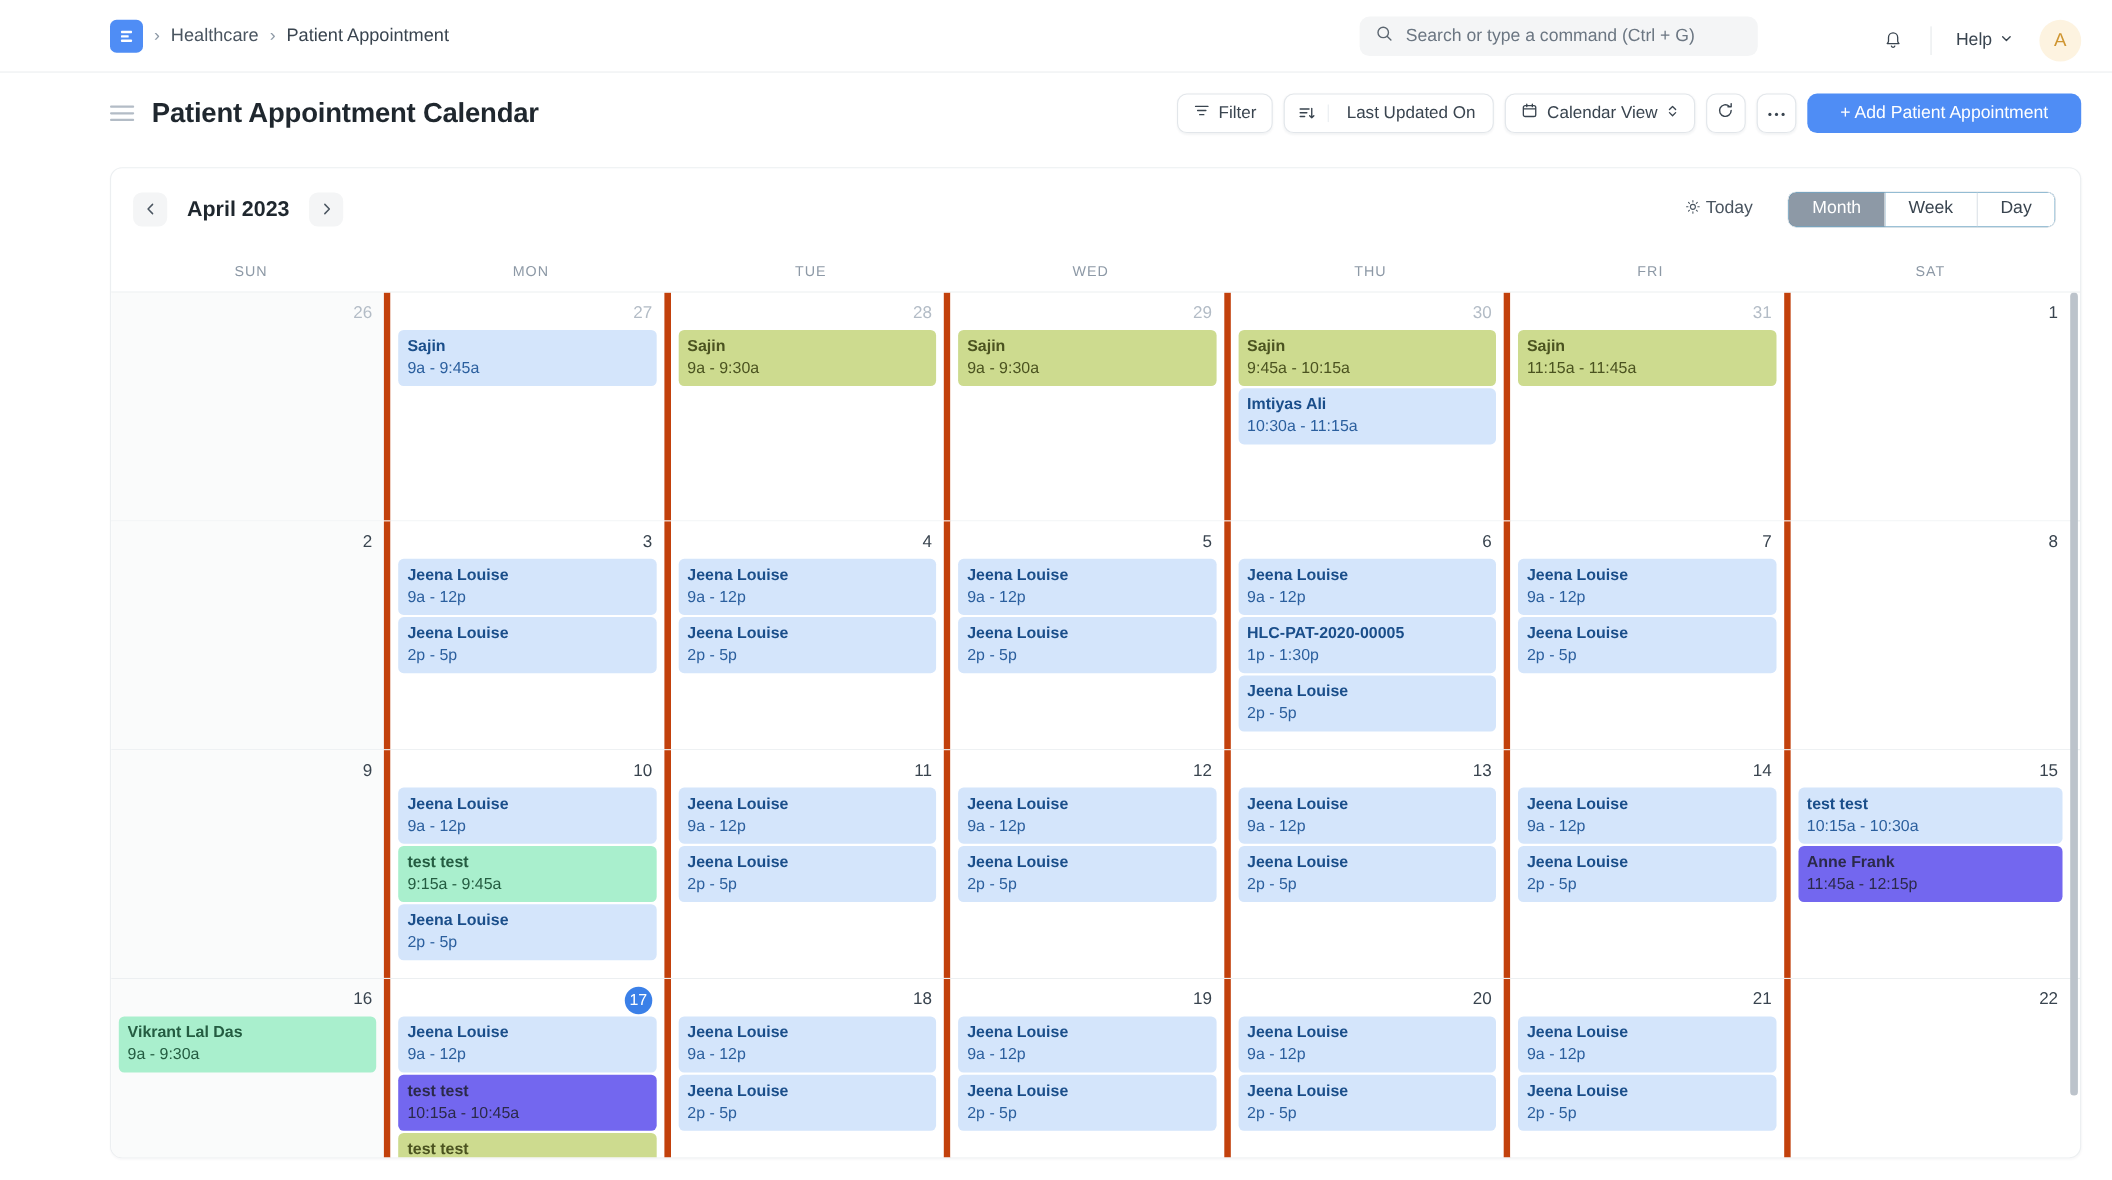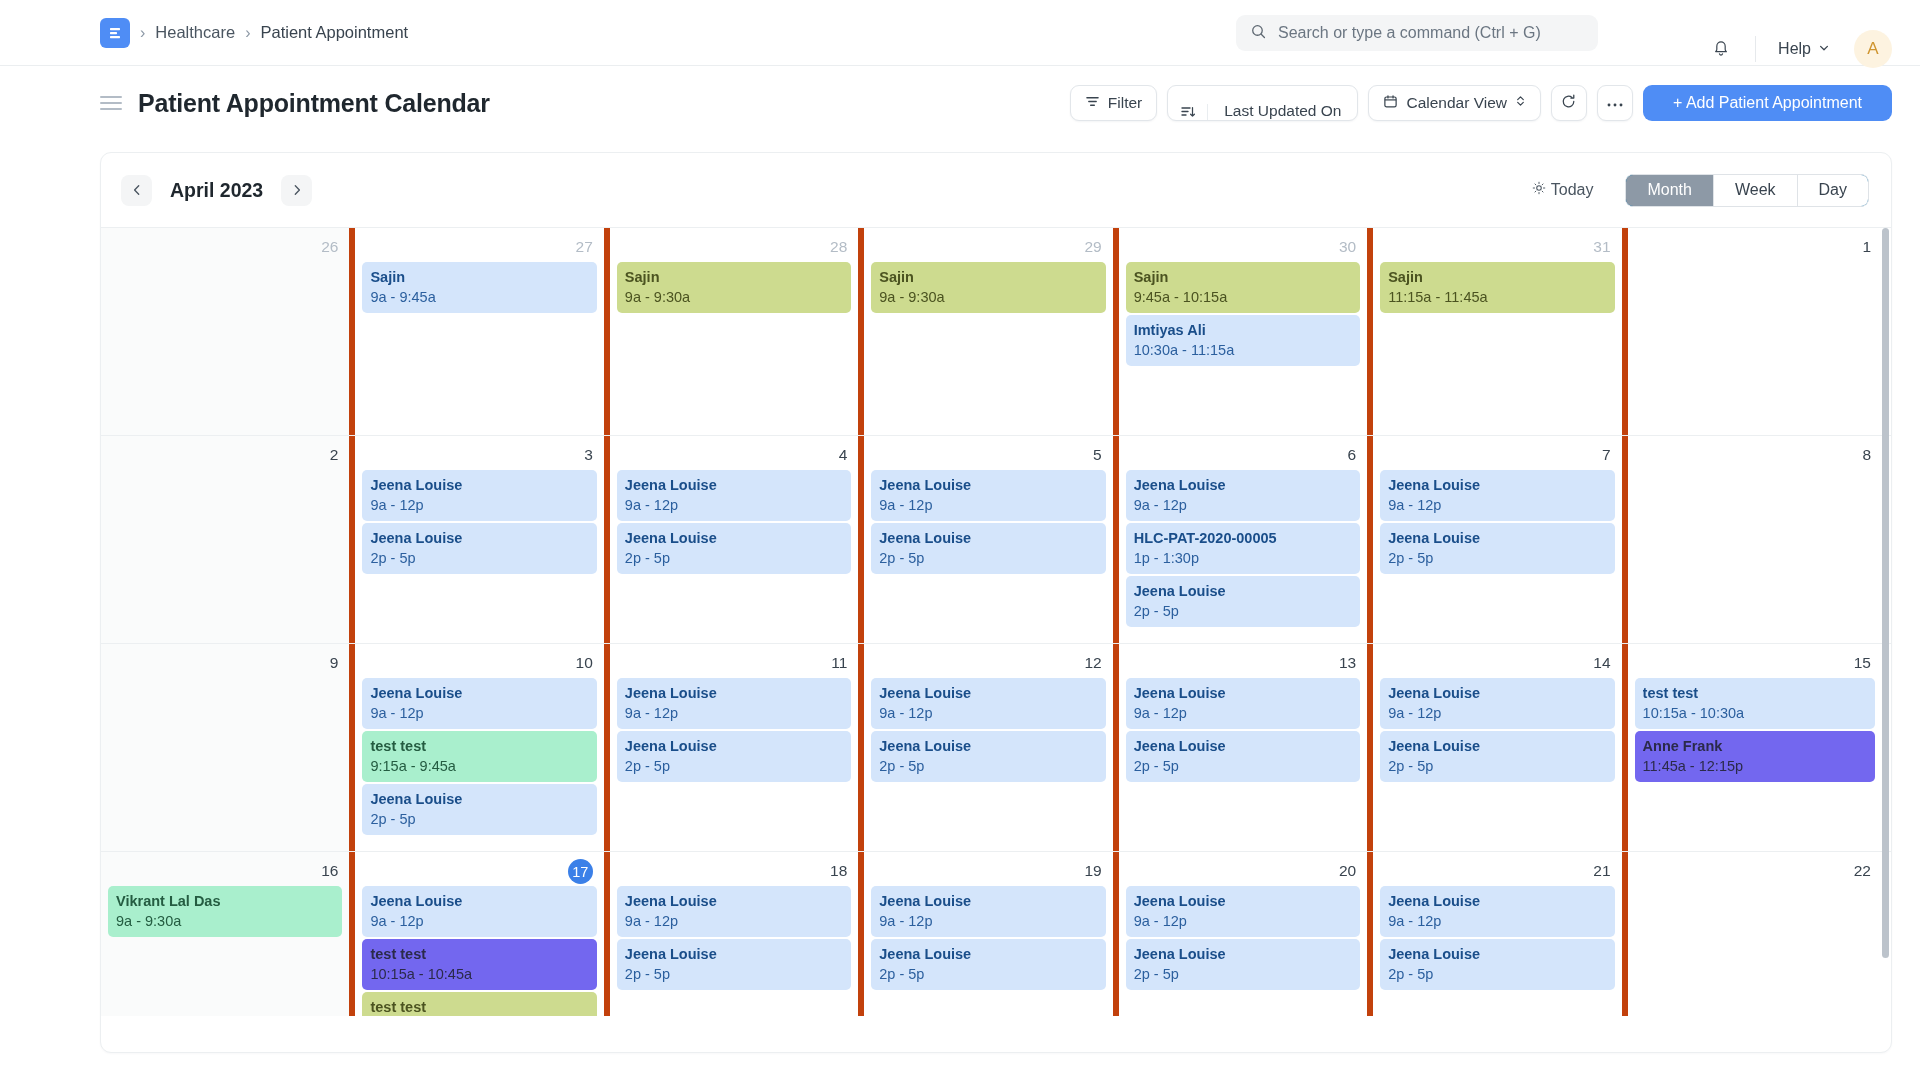--- a/index.html
+++ b/index.html
@@ -55,21 +55,21 @@
     left: 1236px;
     top: 15px;
   }
   .searchbox .ph {
     font-size: 16px;
     color: #6b7682;
     white-space: nowrap;
   }
   .nav-right {
     position: absolute;
-    right: 28px; top: 16px;
+    right: 28px; top: 4px;
     height: 66px;
     display: flex; align-items: center; gap: 0;
   }
   .bell-btn {
     width: 40px; height: 40px;
     display: flex; align-items: center; justify-content: center;
     border-radius: 8px;
   }
   .nav-divider {
     width: 1px; height: 26px;
@@ -127,21 +127,21 @@
     display: flex; align-items: center;
     gap: 8px;
     padding: 0 14px;
     font-size: 15.5px;
     color: #39444f;
     white-space: nowrap;
     box-shadow: 0 1px 2px rgba(25,39,52,0.05);
   }
   .btn.icon-only { padding: 0; width: 36px; justify-content: center; }
   .sort-group {
-    display: flex; align-items: flex-end;
+    display: flex; align-items: center;
     border: 1px solid #e2e6ea; border-radius: 9px;
     background: #fff; height: 36px;
     box-shadow: 0 1px 2px rgba(25,39,52,0.05);
     overflow: hidden;
   }
   .sort-group .sg-icon {
     width: 40px; display: flex; align-items: center; justify-content: center;
     border-right: 1px solid #e9edf0;
   }
   .sort-group .sg-label {
@@ -463,20 +463,29 @@
       <span>Today</span>
     </div>
 
     <div class="viewgroup">
       <div class="vg active">Month</div>
       <div class="vg">Week</div>
       <div class="vg">Day</div>
     </div>
   </div>
 
+  <div class="weekhead">
+    <div>SUN</div>
+    <div>MON</div>
+    <div>TUE</div>
+    <div>WED</div>
+    <div>THU</div>
+    <div>FRI</div>
+    <div>SAT</div>
+  </div>
 
   <div class="grid-wrap">
     <div id="weeks-host">
         <div class="weekrow">
           <div class="daycell sunday muted">
             <div class="daynum">26</div>
             <div class="events"></div>
           </div>
           <div class="daycell muted">
             <div class="daynum">27</div>

